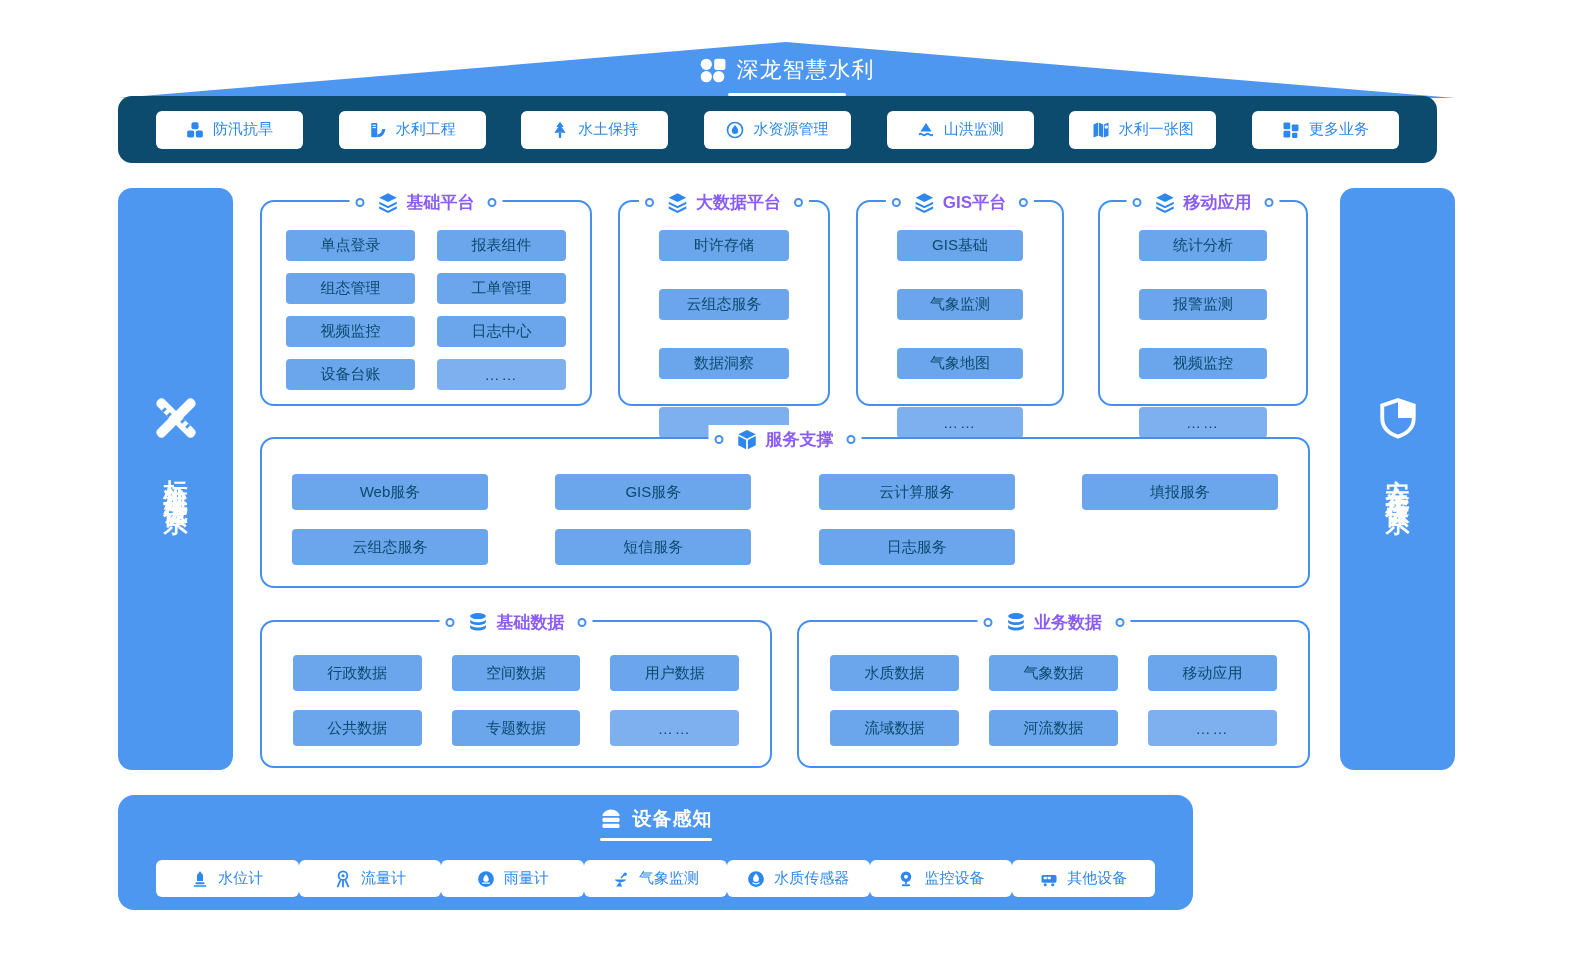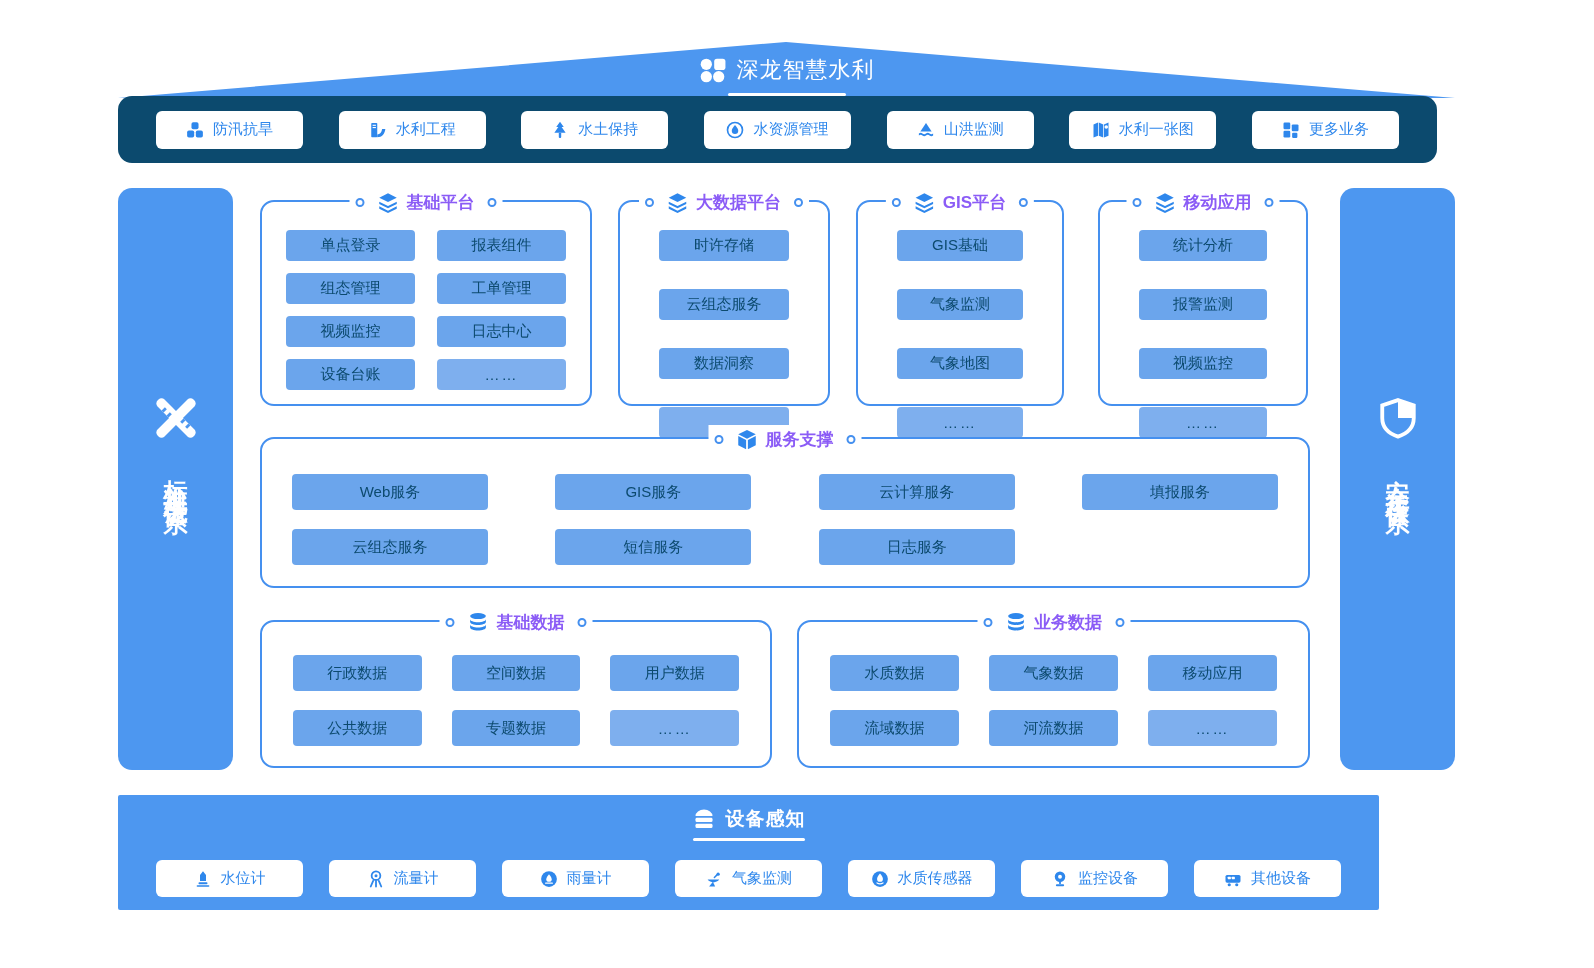--- a/index.html
+++ b/index.html
@@ -59,22 +59,22 @@
   .svc .gbody { grid-template-columns:repeat(4,196px); justify-content:space-between;
     gap:19px 0; padding:35px 30px 0; }
   .svc .btn { height:36px; }
 
   .dg0 { left:260px; top:620px; width:512px; height:148px; }
   .dg1 { left:797px; top:620px; width:513px; height:148px; }
   .dg0 .gbody, .dg1 .gbody { grid-template-columns:repeat(3,1fr); gap:19px 30px; padding:33px 31px 0; }
   .dg0 .btn, .dg1 .btn { height:36px; }
 
   
-  .bottom { position:absolute; left:118px; top:795px; width:1261px; height:115px;
-    background:#4D97F0; border-radius:2px; color:#fff; }
+  .bottom { position:absolute; left:118px; top:795px; width:1075px; height:115px;
+    background:#4D97F0; border-radius:16px; color:#fff; }
   .bhead { display:flex; flex-direction:column; align-items:center; padding-top:11px; }
   .brow { display:flex; align-items:center; gap:10px; font-size:19px; font-weight:bold; letter-spacing:1px; }
   .bunderline { width:112px; height:3px; background:#fff; border-radius:2px; margin-top:6px; }
   .bbtns { display:flex; align-items:center; justify-content:space-between; padding:12px 38px 0; }
   .bbtns .wbtn { height:37px;margin-top:7px; }
 
   
   .icon { display:inline-flex; flex:none; }
   .icon svg { width:100%; height:100%; display:block; }
   .ticon { width:27px; height:27px; }

